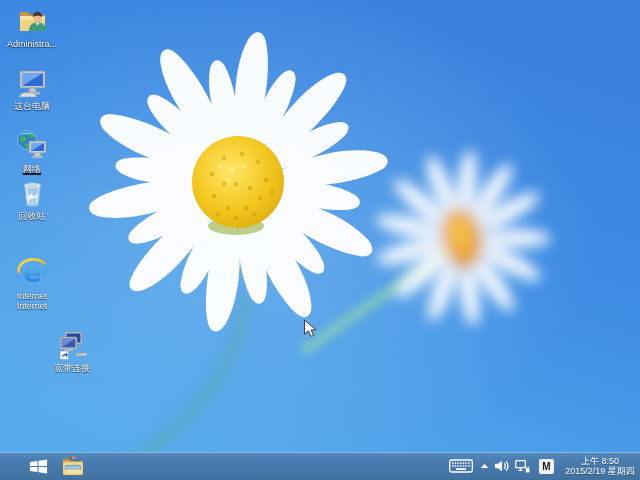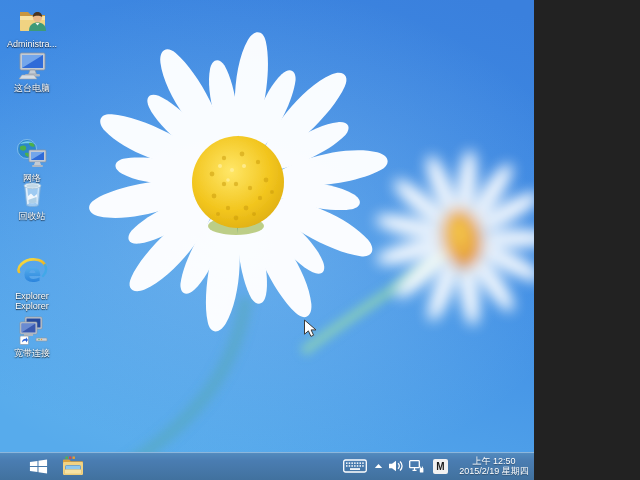--- a/index.html
+++ b/index.html
@@ -1,16 +1,16 @@
 <!DOCTYPE html>
 <html><head>
 <meta charset="utf-8">
 <style>
   html,body{margin:0;padding:0;background:#222;}
-  .screen{position:relative;width:534px;height:480px;overflow:hidden;
+  .screen{position:relative;width:640px;height:480px;overflow:hidden;
     font-family:"Liberation Sans","DejaVu Sans",sans-serif;user-select:none;}
   .wallpaper{position:absolute;left:0;top:0;}
 
   
   .icon-cell{position:absolute;left:1px;width:62px;text-align:center;cursor:default;}
   .icon-img{display:block;margin:0 auto;}
   .icon-label{margin-top:2px;font-size:9px;line-height:10px;color:#fff;
     text-shadow:0 1px 1px rgba(0,0,0,.65),0 0 2px rgba(0,0,0,.5);}
 
   
@@ -156,33 +156,33 @@
       <rect x="4" y="12" width="25" height="15" rx="1" fill="#f0d382"></rect>
       <rect x="4" y="12" width="25" height="4" fill="#f7e3a4"></rect>
       <circle cx="21.5" cy="13.5" r="4.6" fill="#e8b88a"></circle>
       <path d="M16.8,13 C16.8,9.8 19,8 21.5,8 C24,8 26.2,9.8 26.2,13 C24,11.2 19,11.2 16.8,13 Z" fill="#4a3420"></path>
       <path d="M13,27 C13,21 17,18.6 21.5,18.6 C26,18.6 30,21 30,27 Z" fill="#3e9a78"></path>
       <path d="M19.5,19 L21.5,21.5 L23.5,19 Z" fill="#eef4f0"></path>
     </svg>
     <div class="icon-label">Administra...</div>
   </div>
 
-  <div class="icon-cell" style="top:48px;">
+  <div class="icon-cell" style="top:66px;">
     <svg class="icon-img" width="33" height="33" viewBox="0 0 33 33">
       <rect x="4" y="5" width="25" height="17" rx="1.5" fill="#c3cbd4" stroke="#8a939e" stroke-width="0.8"></rect>
       <rect x="6" y="7" width="21" height="13" fill="#2f6bd8"></rect>
       <path d="M6,20 L6,7 L27,7 L6,20 Z" fill="#7fb0ee" opacity="0.85"></path>
       <path d="M14,22 L19,22 L20.5,26 L12.5,26 Z" fill="#c3cbd4" stroke="#8a939e" stroke-width="0.6"></path>
       <rect x="9" y="26" width="15" height="2.4" rx="1" fill="#aeb6c0"></rect>
       <path d="M3,31 L21,31 L18,27 L6,27 Z" fill="#d7dde3" stroke="#97a0a8" stroke-width="0.6"></path>
     </svg>
     <div class="icon-label">这台电脑</div>
   </div>
 
-  <div class="icon-cell" style="top:138px;">
+  <div class="icon-cell" style="top:129px;text-decoration:underline;">
     <svg class="icon-img" width="33" height="33" viewBox="0 0 33 33">
       <circle cx="11" cy="11" r="9.5" fill="#2b87cc"></circle>
       <path d="M4,6 C7,3 15,2 18,6 C14,5 8,5 4,6 Z" fill="#7fd4f0" opacity="0.9"></path>
       <path d="M5,8 C8,6.5 11,8.5 10,11 C9,13.5 5.5,13 4,11 C3.5,9.8 4,8.6 5,8 Z" fill="#4db04a"></path>
       <path d="M13,5 C16,4 19,6 18.5,8.5 C16,9.5 13,8 13,5 Z" fill="#4db04a"></path>
       <path d="M9,15 C12,14 15,16 14,18.5 C11.5,19.5 8.5,17.5 9,15 Z" fill="#4db04a"></path>
       <ellipse cx="11" cy="11" rx="9.5" ry="9.5" fill="none" stroke="#bfe6f8" stroke-width="0.7" opacity="0.7"></ellipse>
       <rect x="13" y="12" width="17" height="12" rx="1" fill="#c3cbd4" stroke="#8a939e" stroke-width="0.7"></rect>
       <rect x="15" y="14" width="13" height="8" fill="#2f6bd8"></rect>
       <path d="M15,22 L15,14 L28,14 L15,22 Z" fill="#7fb0ee" opacity="0.85"></path>
@@ -214,24 +214,24 @@
         </linearGradient>
         <linearGradient id="iering" x1="0" y1="0" x2="1" y2="1">
           <stop offset="0" stop-color="#f8e24a"></stop>
             <stop offset="1" stop-color="#e8a010"></stop>
         </linearGradient>
       </defs>
       <text x="16.5" y="26" font-size="27" font-weight="bold" text-anchor="middle" font-family="DejaVu Sans, sans-serif" fill="url(#ieg)">e</text>
       <path d="M29,9 C26,2.5 13,1 5.5,8 C2.5,11 2,14 3,16" fill="none" stroke="url(#iering)" stroke-width="2.6" stroke-linecap="round"></path>
       <path d="M29,9 C31,13 30,17 27,20" fill="none" stroke="#3fa8e8" stroke-width="2.4" stroke-linecap="round" opacity="0.9"></path>
     </svg>
-    <div class="icon-label">Explorer Explorer</div>
-  </div>
-
-  <div class="icon-cell" style="top:313px;">
+    <div class="icon-label">Internet Internet</div>
+  </div>
+
+  <div class="icon-cell" style="top:328px;margin-left:40px;">
     <svg class="icon-img" width="33" height="33" viewBox="0 0 33 33">
       <rect x="9" y="4" width="17" height="12" rx="1" fill="#c3cbd4" stroke="#8a939e" stroke-width="0.7"></rect>
       <rect x="10.5" y="5.5" width="14" height="9" fill="#244a9e"></rect>
       <rect x="4" y="9" width="17" height="12" rx="1" fill="#c3cbd4" stroke="#8a939e" stroke-width="0.7"></rect>
       <rect x="5.5" y="10.5" width="14" height="9" fill="#3a5ab0"></rect>
       <path d="M5.5,19.5 L5.5,10.5 L19.5,10.5 Z" fill="#7fa0e0" opacity="0.7"></path>
       <rect x="8" y="21" width="9" height="2" fill="#aeb6c0"></rect>
       <path d="M21,25 L30,25 C30.6,25 31,25.4 31,26 L31,28 L20,28 L20,26 C20,25.4 20.4,25 21,25 Z" fill="#cdd3da" stroke="#8a939e" stroke-width="0.6"></path>
       <circle cx="23" cy="26.5" r="0.7" fill="#56b04e"></circle>
         <circle cx="25.5" cy="26.5" r="0.7" fill="#e0a030"></circle>
@@ -312,18 +312,18 @@
           <rect x="0.7" y="0.7" width="9.6" height="7" rx="0.8" fill="none" stroke="#ffffff" stroke-width="1.3"></rect>
           <path d="M3.5,10.3 L7.5,10.3 M5.5,7.7 L5.5,10.3" stroke="#ffffff" stroke-width="1.2"></path>
           <rect x="10.8" y="8" width="3.6" height="4.4" rx="0.5" fill="#ffffff"></rect>
           <path d="M11.7,8 L11.7,6.6 M13.5,8 L13.5,6.6" stroke="#ffffff" stroke-width="0.9"></path>
         </svg>
       </div>
 
       <div class="ime-box">M</div>
 
       <div class="clock">
-        <div>上午 12:50</div>
+        <div>上午 8:50</div>
         <div>2015/2/19 星期四</div>
       </div>
     </div>
   </div>
 </div>
 
 </body></html>

